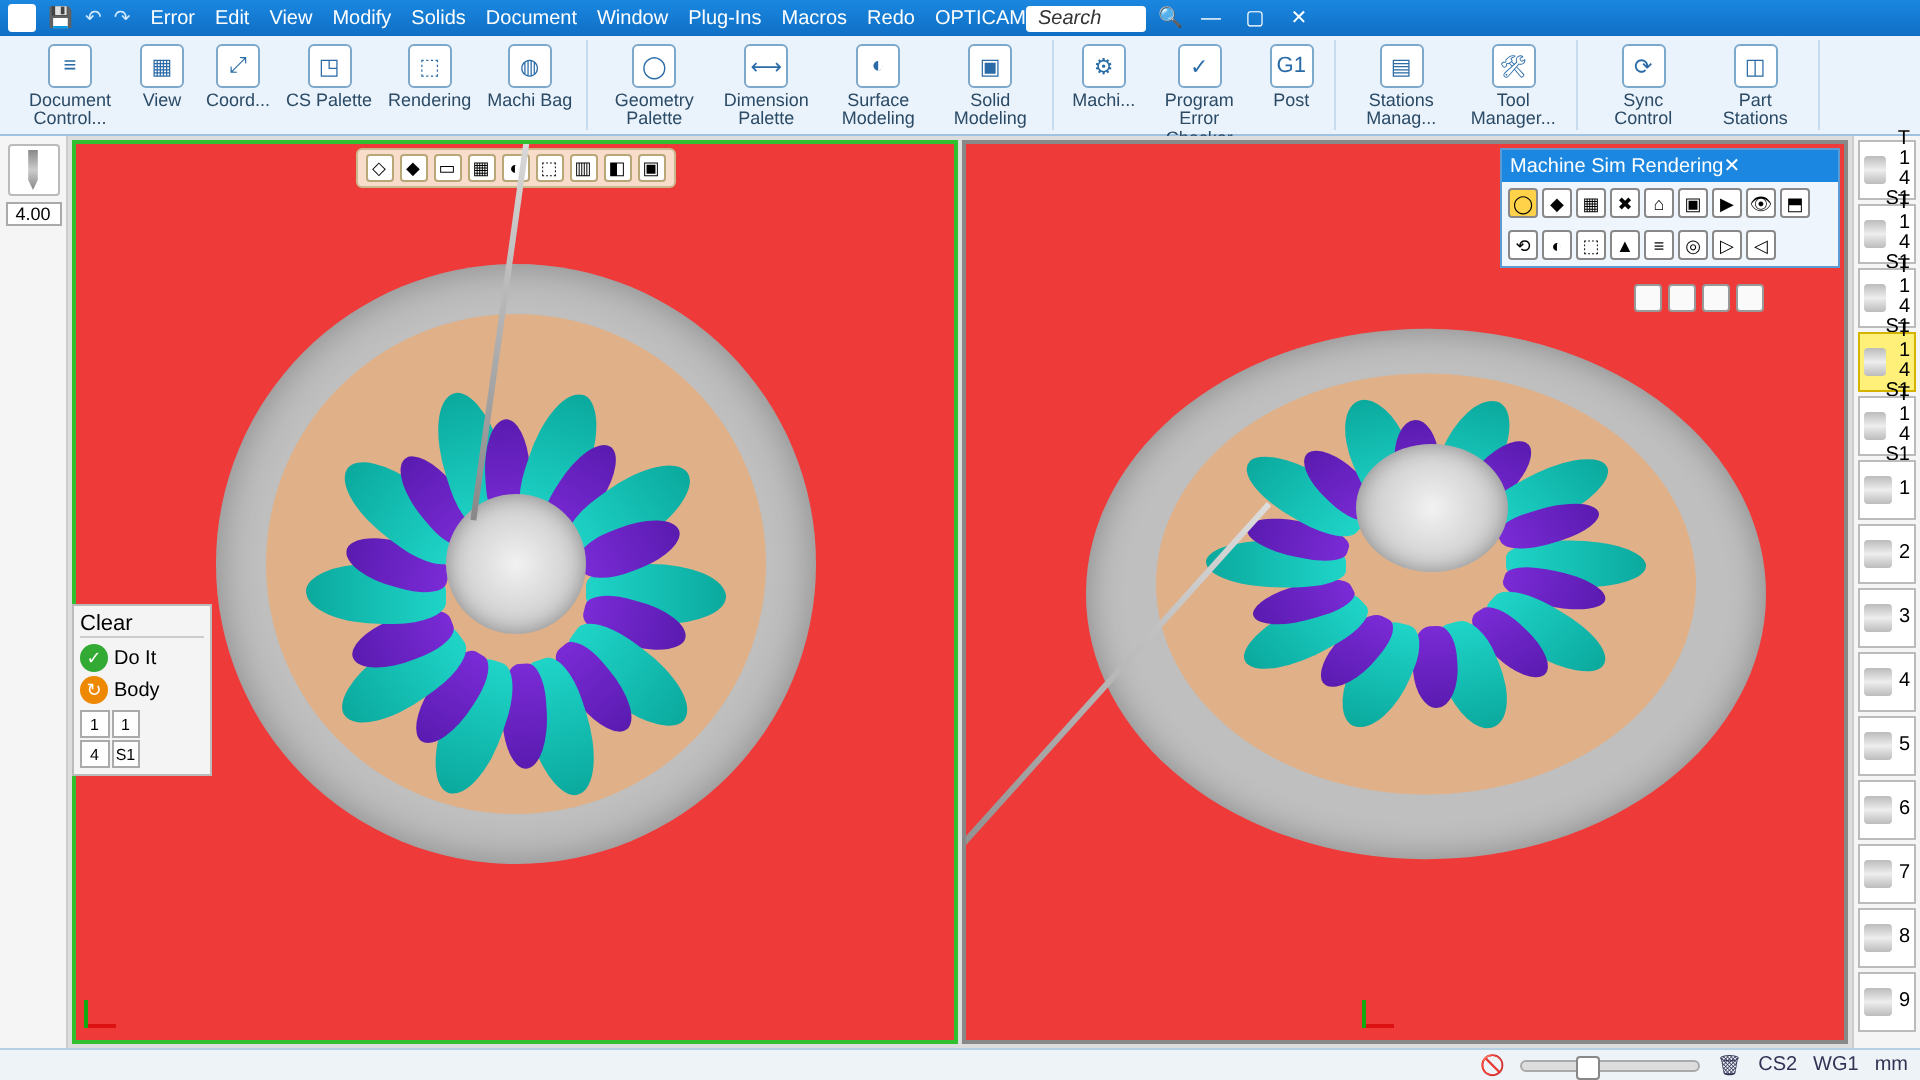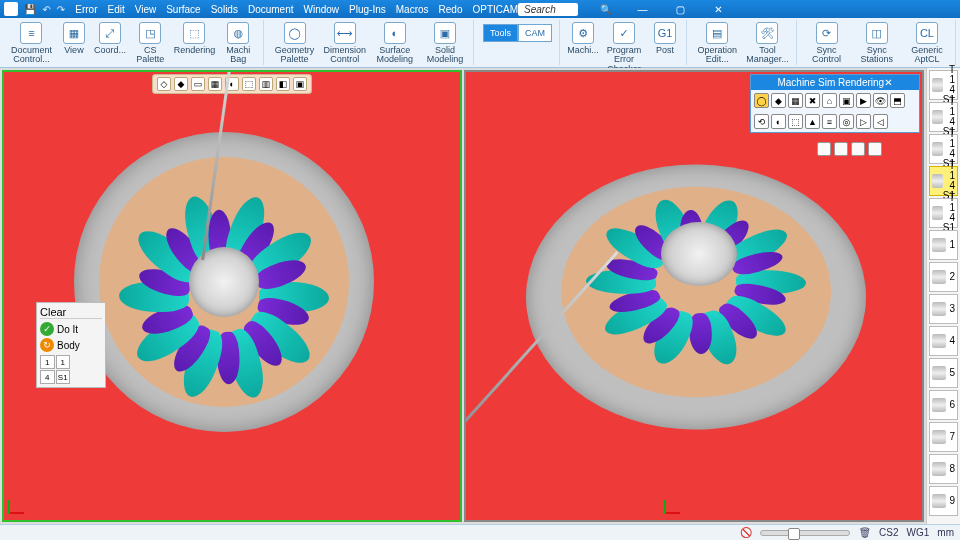--- a/index.html
+++ b/index.html
@@ -4,21 +4,21 @@
 <style>
 *{box-sizing:border-box;margin:0;padding:0;font-family:"Segoe UI",Arial,sans-serif;font-size:10px;user-select:none}
 body{width:960px;height:540px;overflow:hidden;background:#f0f0f0;display:flex;flex-direction:column}
 .titlebar{height:18px;background:linear-gradient(#1b87e0,#0f6fc5);display:flex;align-items:center;color:#fff;padding:0 4px}
 .titlebar .logo{width:14px;height:14px;background:#fff;border-radius:2px;margin-right:6px}
 .titlebar .qat{display:flex;gap:6px;margin-right:10px}
 .titlebar .qat span{color:#cfe8ff}
 .menus{display:flex;gap:10px}
 .menus span{cursor:pointer}
 .title-center{flex:1;text-align:center;font-weight:600}
-.title-right{display:flex;align-items:center;gap:22px}
+.title-right{display:flex;align-items:center;gap:6px}
 .search{background:#fff;color:#333;border-radius:2px;padding:1px 6px;font-style:italic;width:60px}
 .winbtn{width:16px;text-align:center}
 .ribbon{height:50px;background:#eaf3fb;border-bottom:1px solid #9fc2e0;display:flex;align-items:stretch;padding:2px 4px;gap:2px}
 .rgroup{display:flex;align-items:flex-start;gap:2px;border-right:1px solid #c7dbed;padding:0 4px}
 .rbtn{display:flex;flex-direction:column;align-items:center;justify-content:flex-start;padding:2px 3px;border-radius:3px;cursor:pointer;min-width:34px}
 .ricon{width:22px;height:22px;border:1px solid #7ca8cc;border-radius:3px;background:#fff;display:flex;align-items:center;justify-content:center;font-size:11px;color:#2b6ca8}
 .rlabel{font-size:9px;color:#2b4a66;text-align:center;line-height:1.05;margin-top:2px;max-width:48px}
 .tab-pill{display:flex;align-items:center;margin-top:2px}
 .tab-pill span{padding:3px 6px;border:1px solid #6fa6d4;font-size:9px}
 .tab-pill .active{background:#1b87e0;color:#fff}
@@ -41,21 +41,21 @@
 .hub{background:radial-gradient(circle,#f2f2f2,#b8b8b8);box-shadow:inset 0 0 10px rgba(0,0,0,.3)}
 .blade{position:absolute;width:70px;height:30px;border-radius:40% 60% 50% 50%;transform-origin:0 50%}
 .blade.c{background:linear-gradient(90deg,#1fd5c8,#0ba99e)}
 .blade.p{background:linear-gradient(90deg,#7a2bd6,#5a1bb0)}
 .probe{position:absolute;width:3px;background:linear-gradient(#ddd,#888);transform-origin:top center;z-index:6}
 .axis{position:absolute;bottom:6px;left:6px;width:22px;height:22px;z-index:6}
 .axis::before,.axis::after{content:"";position:absolute;left:0;bottom:0;width:14px;height:2px}
 .axis::before{background:#d11;}
 .axis::after{background:#1a1;transform:rotate(-90deg);transform-origin:left bottom}
 .sim-panel{position:absolute;top:2px;right:2px;width:170px;background:#eef5fc;border:1px solid #5a9bd4;z-index:8}
-.sim-title{background:#1b87e0;color:#fff;padding:2px 4px;display:flex;justify-content:center;align-items:center;font-size:10px}
+.sim-title{background:#1b87e0;color:#fff;padding:2px 4px;display:flex;justify-content:flex-start;align-items:center;font-size:10px}
 .sim-row{display:flex;flex-wrap:wrap;gap:2px;padding:3px}
 .sim-row span{width:15px;height:15px;border:1px solid #888;border-radius:2px;background:#fff;font-size:9px;display:flex;align-items:center;justify-content:center}
 .rightbar{width:34px;background:#f5f5f5;border-left:1px solid #ccc;display:flex;flex-direction:column;gap:2px;padding:2px}
 .rb-item{height:30px;border:1px solid #bbb;background:#fff;display:flex;align-items:center;justify-content:space-between;padding:0 2px;font-size:8px;position:relative}
 .rb-item.sel{background:#fff07a;border-color:#d4b300}
 .rb-tool{width:14px;height:14px;background:linear-gradient(#bbb,#eee,#bbb);border-radius:2px}
 .rb-txt{line-height:1;text-align:right}
 .statusbar{height:16px;background:#eef3f8;border-top:1px solid #b7cfe4;display:flex;align-items:center;padding:0 6px;gap:8px;font-size:9px;color:#335}
 .statusbar .spacer{flex:1}
 .status-slider{width:90px;height:6px;background:#ddd;border:1px solid #aaa;border-radius:3px;position:relative}
@@ -74,21 +74,21 @@
   <div class="logo"></div>
   <div class="qat">
     <span>💾</span>
     <span>↶</span>
     <span>↷</span>
   </div>
   <div class="menus" id="menus">
       <span>Error</span>
       <span>Edit</span>
       <span>View</span>
-      <span>Surface</span>
+      <span>Modify</span>
       <span>Solids</span>
       <span>Document</span>
       <span>Window</span>
       <span>Plug-Ins</span>
       <span>Macros</span>
       <span>Redo</span>
       <span>OPTICAM</span>
     </div>
   <div class="title-right">
     <div class="search">Search</div>
@@ -126,81 +126,75 @@
         <div class="rlabel">Machi Bag</div>
       </div>
     </div>
     <div class="rgroup">
       <div class="rbtn">
         <div class="ricon">◯</div>
         <div class="rlabel">Geometry Palette</div>
       </div>
       <div class="rbtn">
         <div class="ricon">⟷</div>
-        <div class="rlabel">Dimension Control</div>
+        <div class="rlabel">Dimension Palette</div>
       </div>
       <div class="rbtn">
         <div class="ricon">◐</div>
         <div class="rlabel">Surface Modeling</div>
       </div>
       <div class="rbtn">
         <div class="ricon">▣</div>
         <div class="rlabel">Solid Modeling</div>
       </div>
     </div>
     <div class="rgroup">
       <div class="rbtn">
-        <div class="tab-pill">
-          <span class="active">Tools</span>
-          <span class="inactive">CAM</span>
-        </div>
-      </div>
-    </div>
-    <div class="rgroup">
-      <div class="rbtn">
         <div class="ricon">⚙</div>
         <div class="rlabel">Machi...</div>
       </div>
       <div class="rbtn">
         <div class="ricon">✓</div>
         <div class="rlabel">Program Error Checker</div>
       </div>
       <div class="rbtn">
         <div class="ricon">G1</div>
         <div class="rlabel">Post</div>
       </div>
     </div>
     <div class="rgroup">
       <div class="rbtn">
         <div class="ricon">▤</div>
-        <div class="rlabel">Operation Edit...</div>
+        <div class="rlabel">Stations Manag...</div>
       </div>
       <div class="rbtn">
         <div class="ricon">🛠</div>
         <div class="rlabel">Tool Manager...</div>
       </div>
     </div>
     <div class="rgroup">
       <div class="rbtn">
         <div class="ricon">⟳</div>
         <div class="rlabel">Sync Control</div>
       </div>
       <div class="rbtn">
         <div class="ricon">◫</div>
-        <div class="rlabel">Sync Stations</div>
-      </div>
-      <div class="rbtn">
-        <div class="ricon">CL</div>
-        <div class="rlabel">Generic AptCL</div>
+        <div class="rlabel">Part Stations</div>
       </div>
     </div>
   </div>
 
 <div class="workarea">
 
+  <div class="leftbar">
+    <div class="tool-slot">
+        <div class="drill-icon"></div>
+      </div>
+    <input value="4.00" style="">
+  </div>
 
   <div class="views">
     <div class="viewport">
       <div class="vp-toolbar">
         <span>◇</span>
           <span>◆</span>
           <span>▭</span>
           <span>▦</span>
           <span>◐</span>
           <span>⬚</span>

